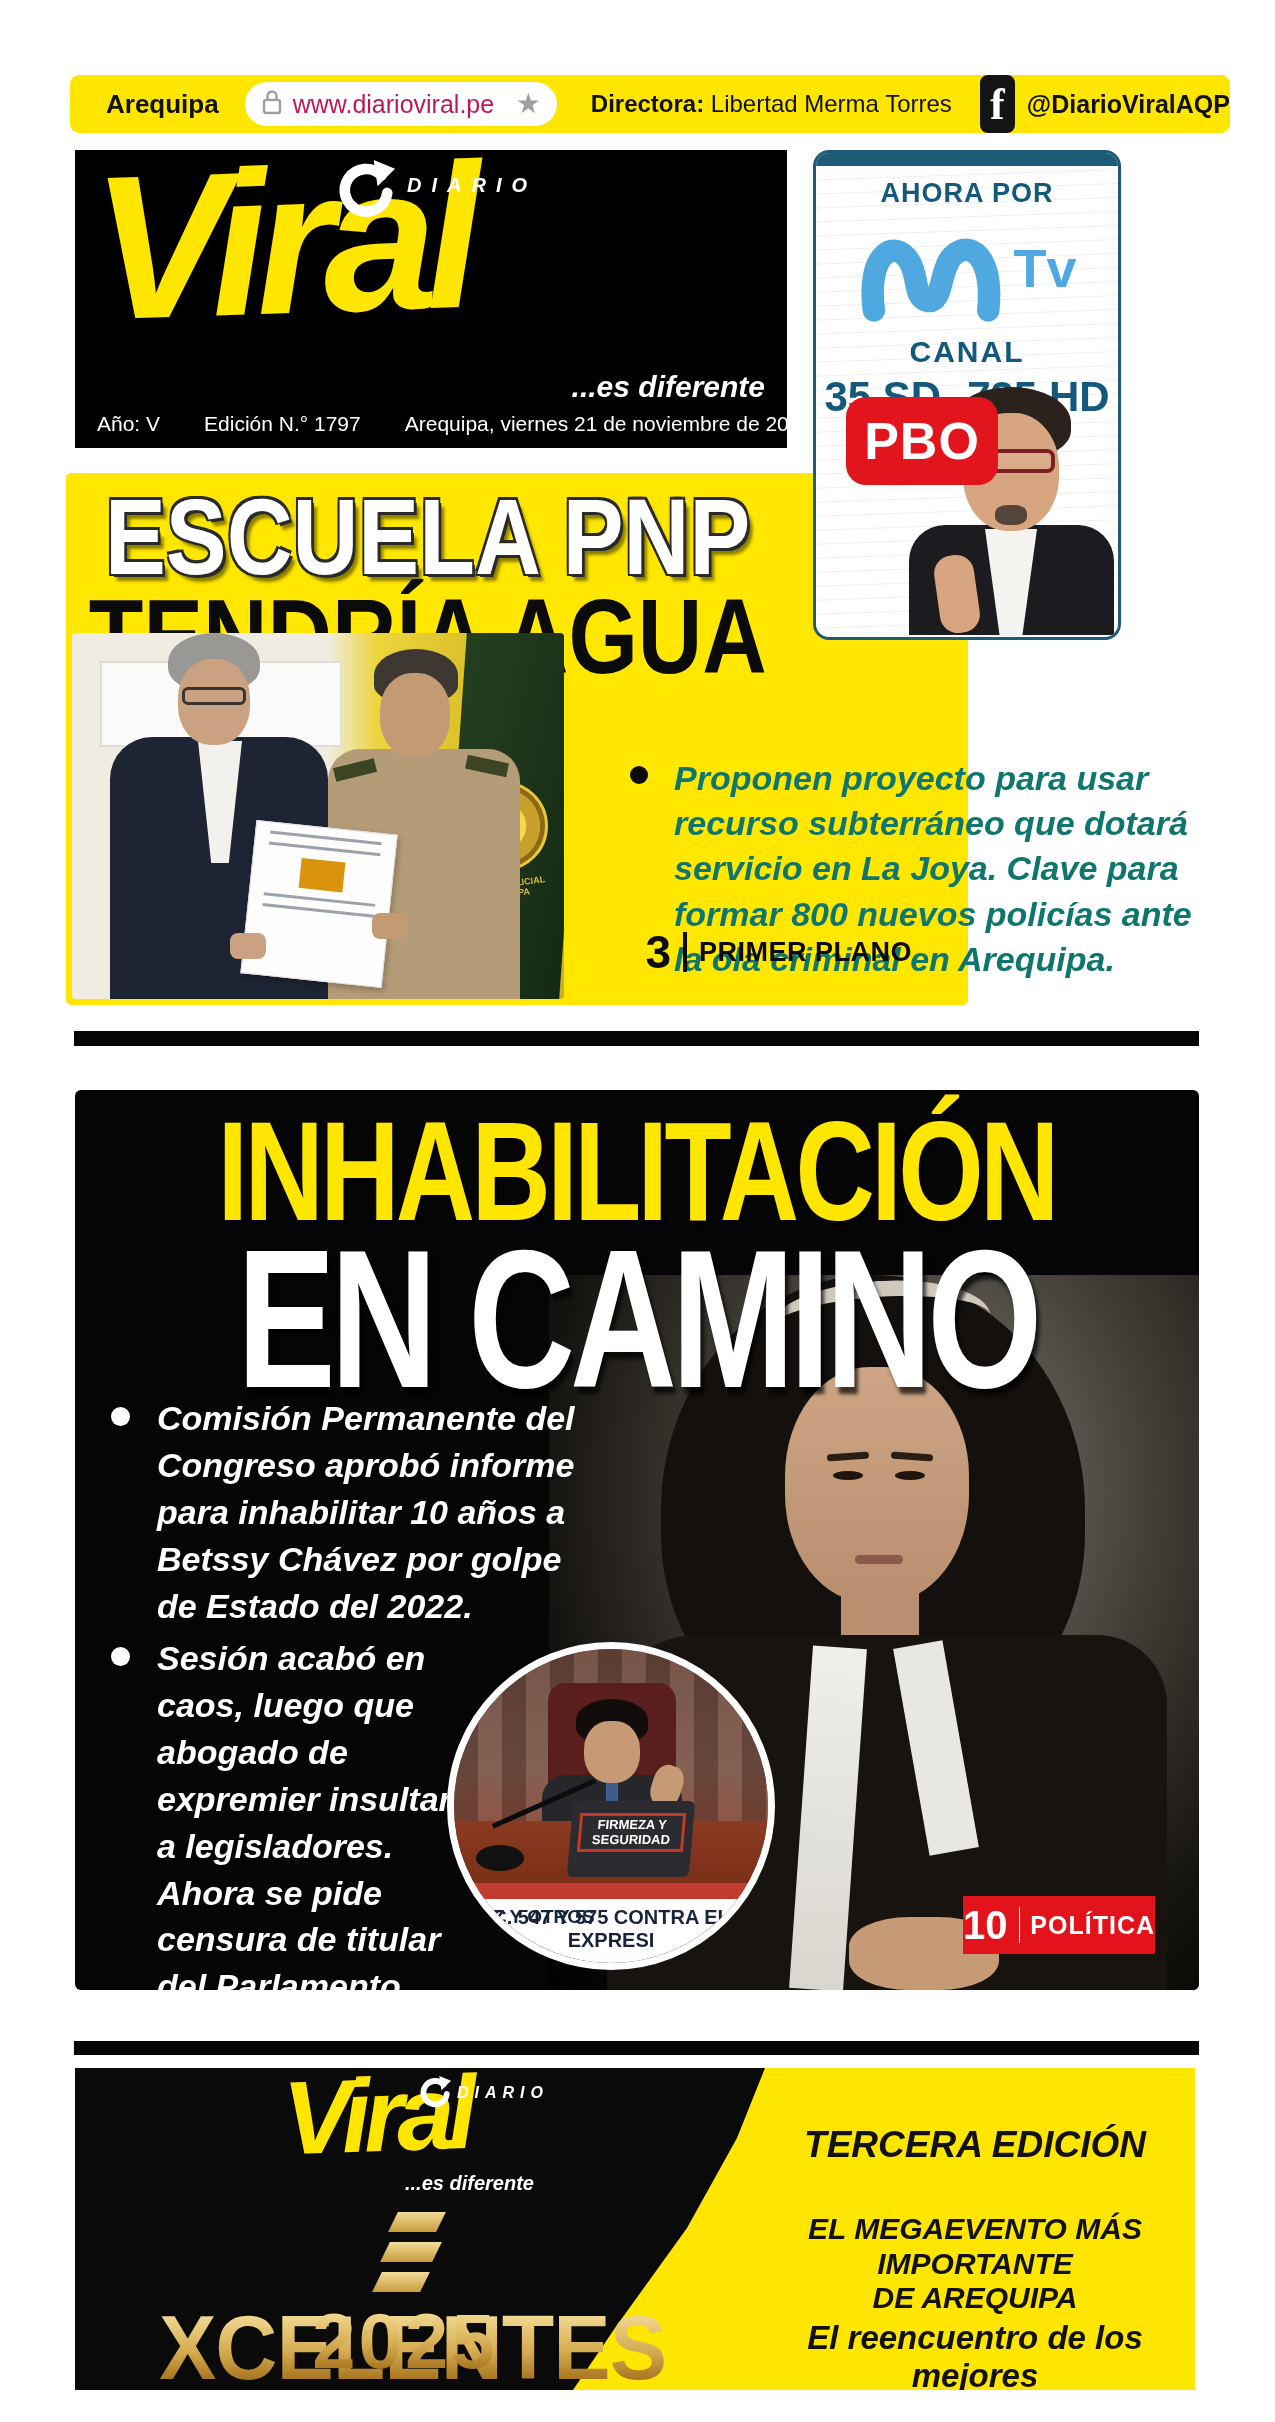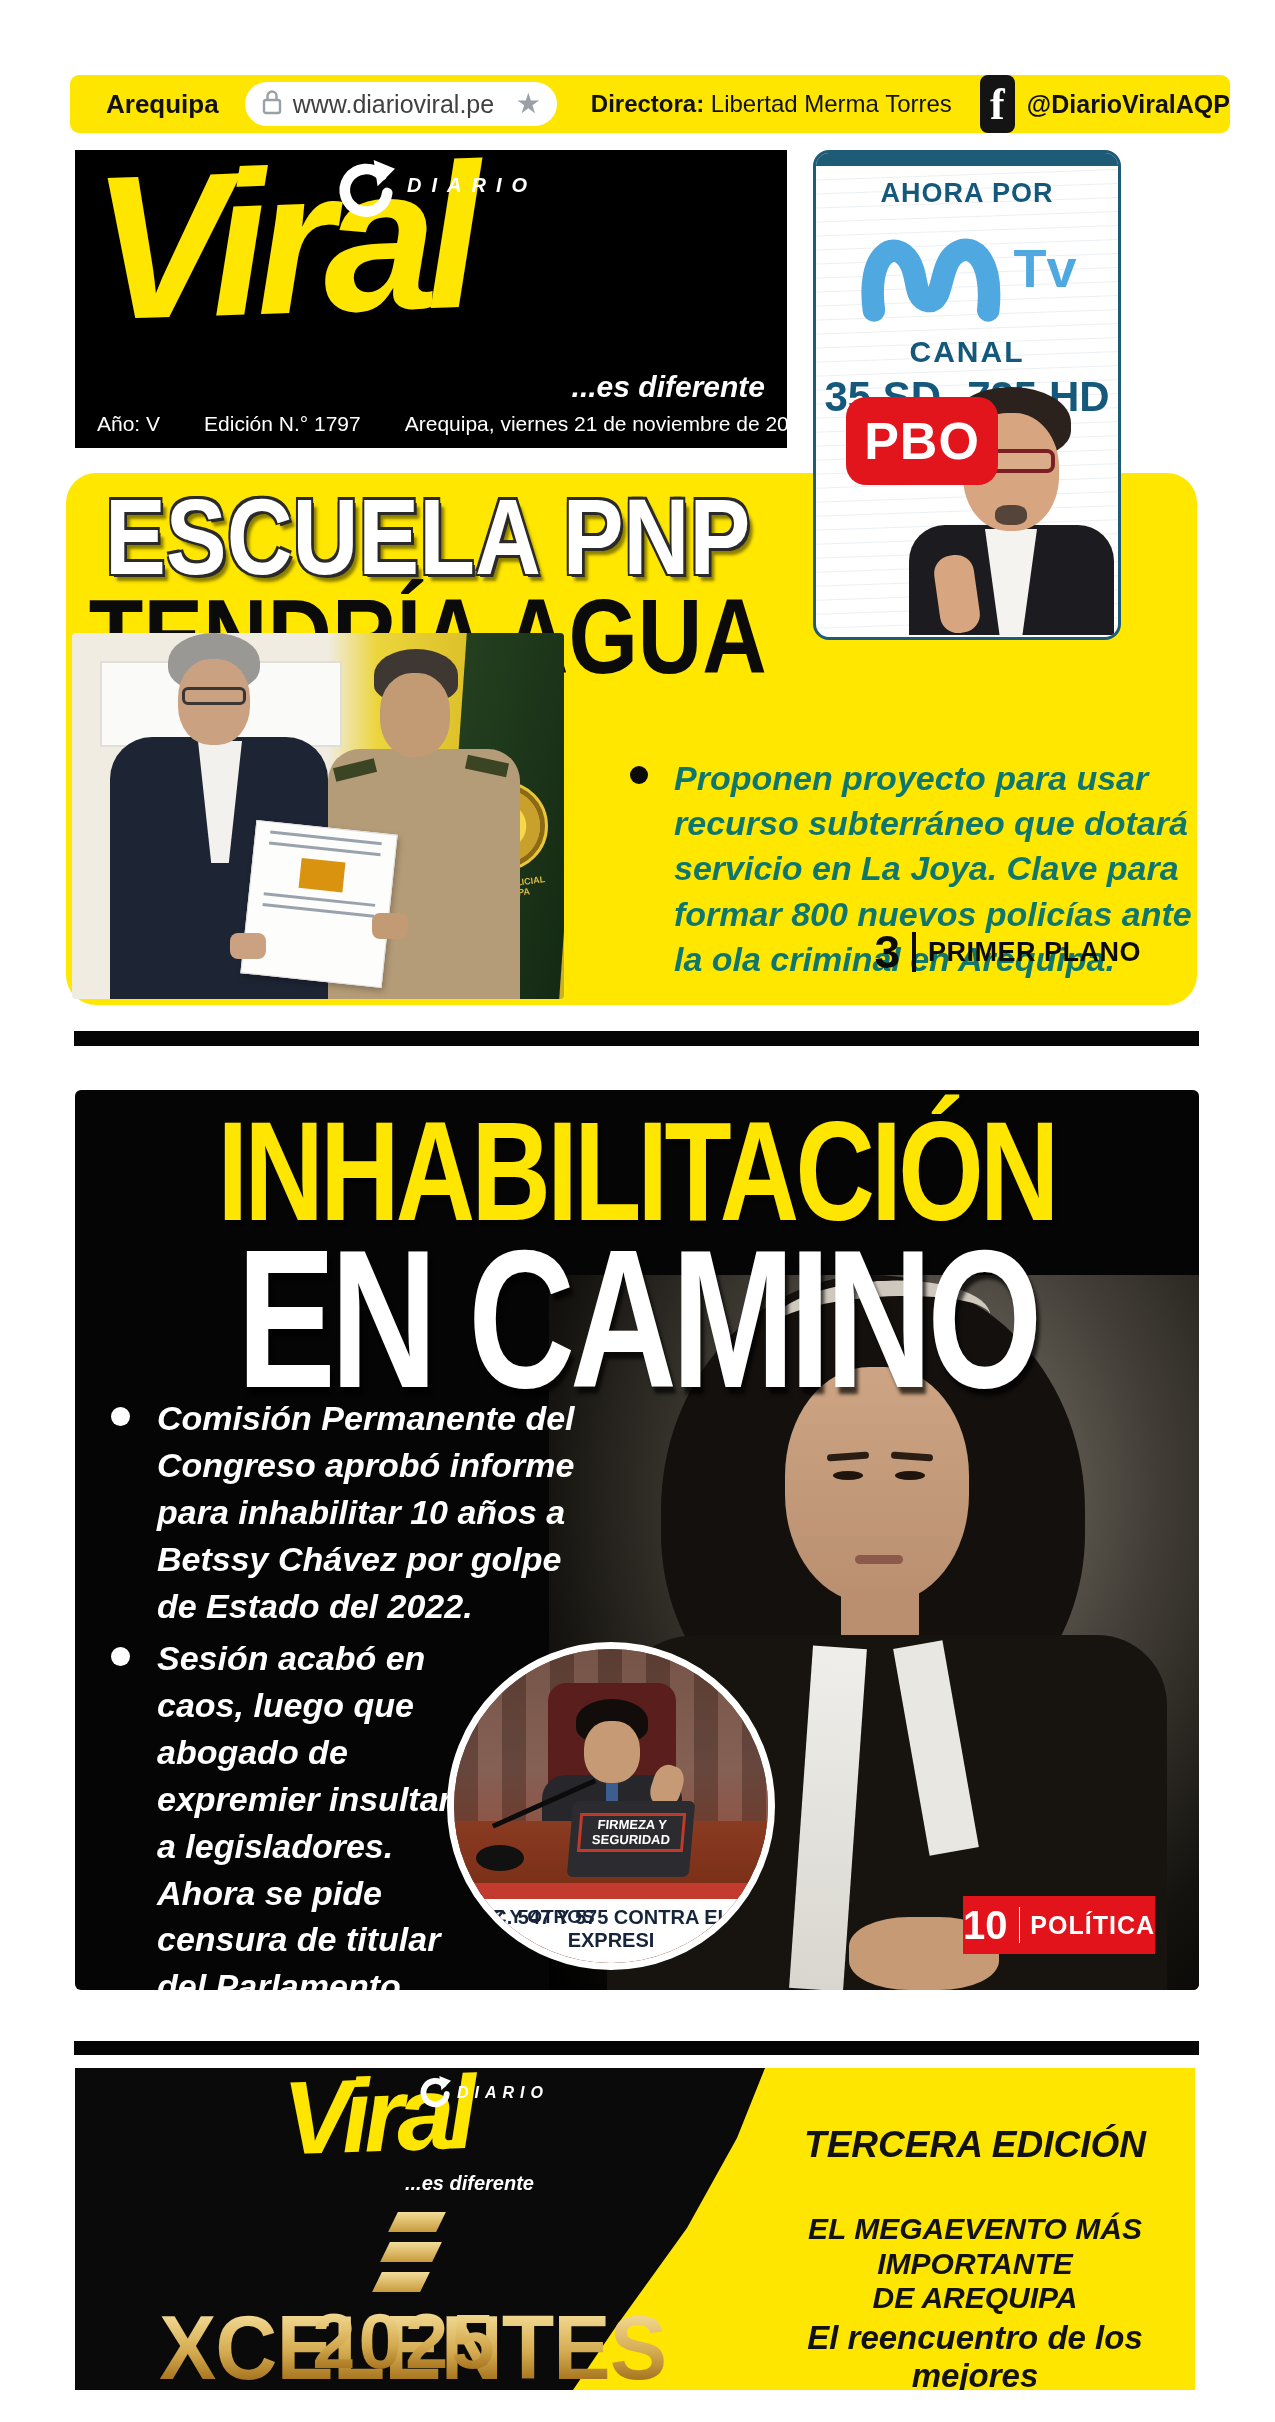--- a/index.html
+++ b/index.html
@@ -5,21 +5,21 @@
   html,body{margin:0;padding:0;background:#fff;}
   .page{position:relative;width:1275px;height:2422px;background:#fff;
         font-family:"Liberation Sans",sans-serif;overflow:hidden;}
 
   
   .topbar{position:absolute;left:70px;top:75px;width:1160px;height:58px;
           background:#FFE600;border-radius:9px;display:flex;align-items:center;}
   .tb-city{font-weight:bold;font-size:26px;color:#111;margin-left:36px;white-space:nowrap;}
   .url-pill{margin-left:26px;width:400px;height:44px;background:#fff;border-radius:22px;
             display:flex;align-items:center;padding:0 16px;box-sizing:border-box;}
-  .url-text{font-size:25px;color:#404040;margin-left:10px;white-space:nowrap;}
+  .url-text{font-size:25px;color:#be185d;margin-left:10px;white-space:nowrap;}
   .star{margin-left:auto;color:#9aa0a6;font-size:28px;line-height:1;}
   .tb-dir{margin-left:34px;font-size:24px;color:#111;white-space:nowrap;}
   .tb-dir b{font-weight:bold;}
   .fb-box{margin-left:28px;width:46px;height:58px;background:#141414;border-radius:8px;
           color:#fff;display:flex;align-items:center;justify-content:center;
           font-size:44px;font-weight:bold;font-family:"Liberation Serif",serif;}
   .fb-handle{margin-left:12px;font-size:25px;font-weight:bold;color:#111;white-space:nowrap;}
 
   
   .masthead{position:absolute;left:75px;top:150px;width:712px;height:298px;background:#000;}
@@ -52,21 +52,21 @@
   .host div{position:absolute;}
   .h-hair{left:42px;top:0;width:120px;height:72px;background:#2c221d;border-radius:50% 50% 40% 40%;}
   .h-face{left:54px;top:26px;width:96px;height:118px;background:#d7a57f;border-radius:46%;}
   .h-glasses{left:58px;top:62px;width:88px;height:24px;border:4px solid #7a1f24;border-radius:8px;background:rgba(255,255,255,.08);box-sizing:border-box;}
   .h-goatee{left:86px;top:118px;width:32px;height:20px;background:#55443a;border-radius:40%;}
   .h-blazer{left:0px;top:138px;width:205px;height:110px;background:#1c1c20;border-radius:36px 36px 0 0;}
   .h-shirt{left:76px;top:142px;width:52px;height:106px;background:#f4f3ef;clip-path:polygon(0 0,100% 0,72% 100%,28% 100%);}
   .h-thumb{left:28px;top:168px;width:40px;height:78px;background:#d7a57f;border-radius:18px;transform:rotate(-8deg);}
 
   
-  .lead{position:absolute;left:66px;top:473px;width:1131px;height:532px;background:#FFE700;border-radius:30px;}
+  .lead{position:absolute;left:66px;top:473px;width:902px;height:532px;background:#FFE700;border-radius:5px;}
   .lead-h1{position:absolute;left:0;top:2px;width:724px;text-align:center;color:#fff;
            font-size:96px;font-weight:bold;}
   .lead-h1 span{display:inline-block;transform:scale(.95,1.12);transform-origin:center top;
            text-shadow:-2px -2px 0 #2a2a2a,2px -2px 0 #2a2a2a,-2px 2px 0 #2a2a2a,3px 3px 0 #2a2a2a,6px 7px 3px rgba(0,0,0,.45);}
   .lead-h2{position:absolute;left:0;top:104px;width:724px;text-align:center;color:#0b0b0b;
            font-size:94px;font-weight:bold;}
   .lead-h2 span{display:inline-block;transform:scale(.95,1.12);transform-origin:center top;}
   .lead-summary{position:absolute;left:608px;top:266px;width:540px;color:#0f766e;
                 font-size:34px;font-weight:bold;font-style:italic;line-height:1.33;margin-top:17px;}
   .lead-bullet{position:absolute;left:-44px;top:10px;width:18px;height:18px;background:#0b0b0b;border-radius:50%;}

